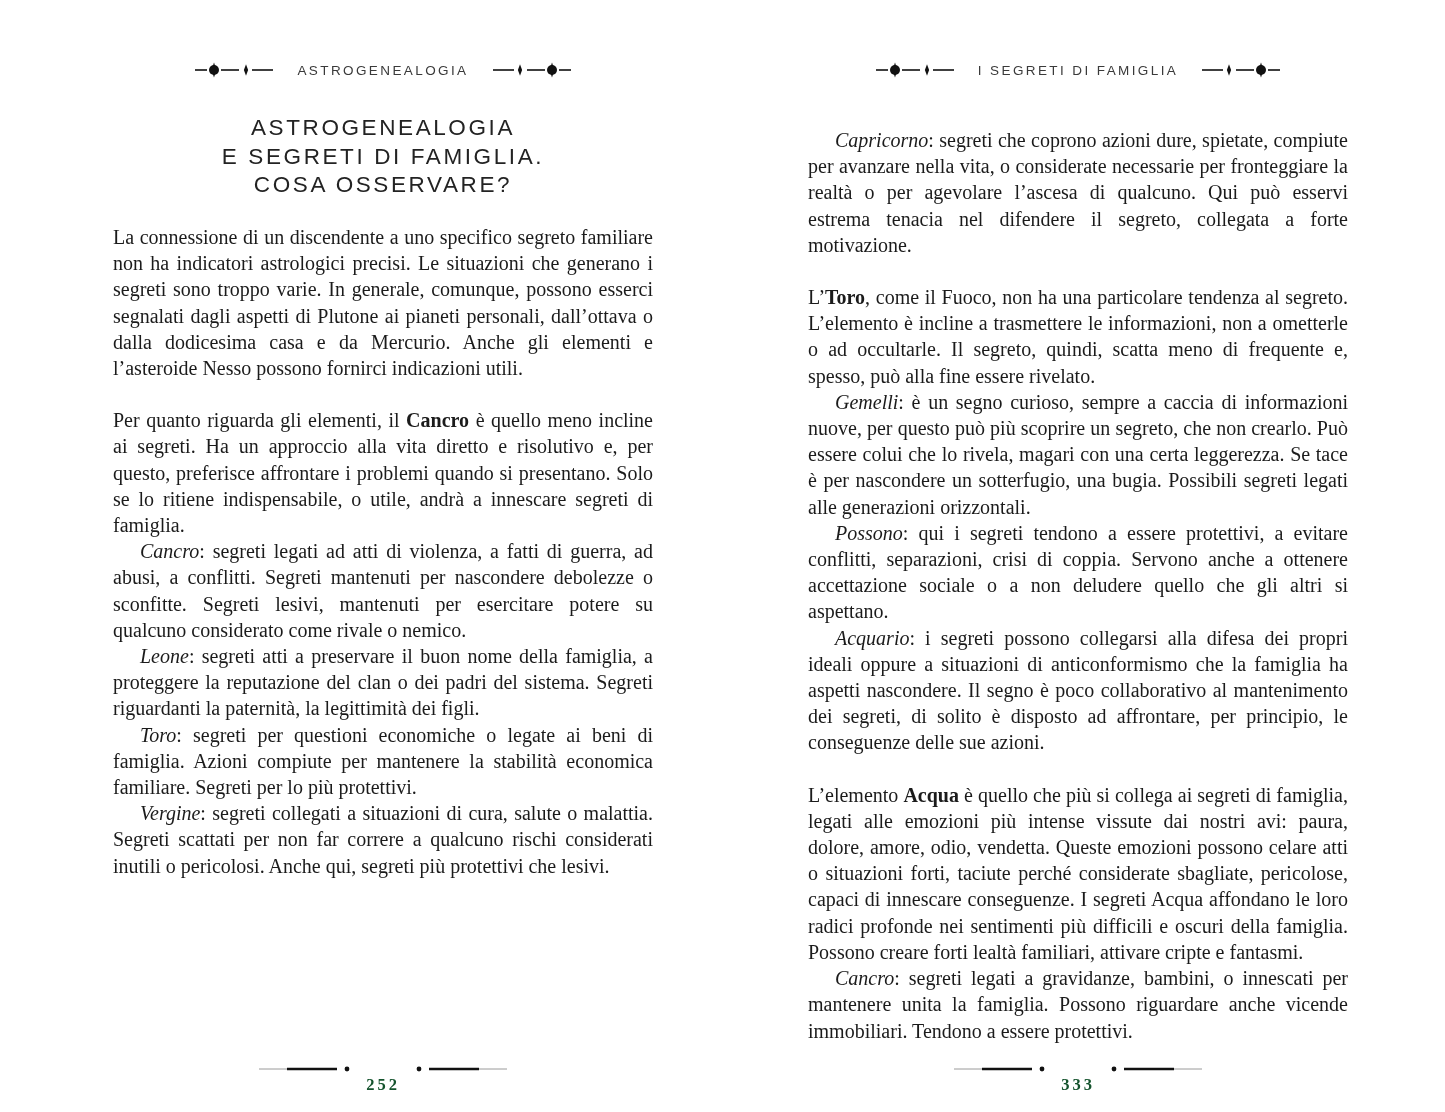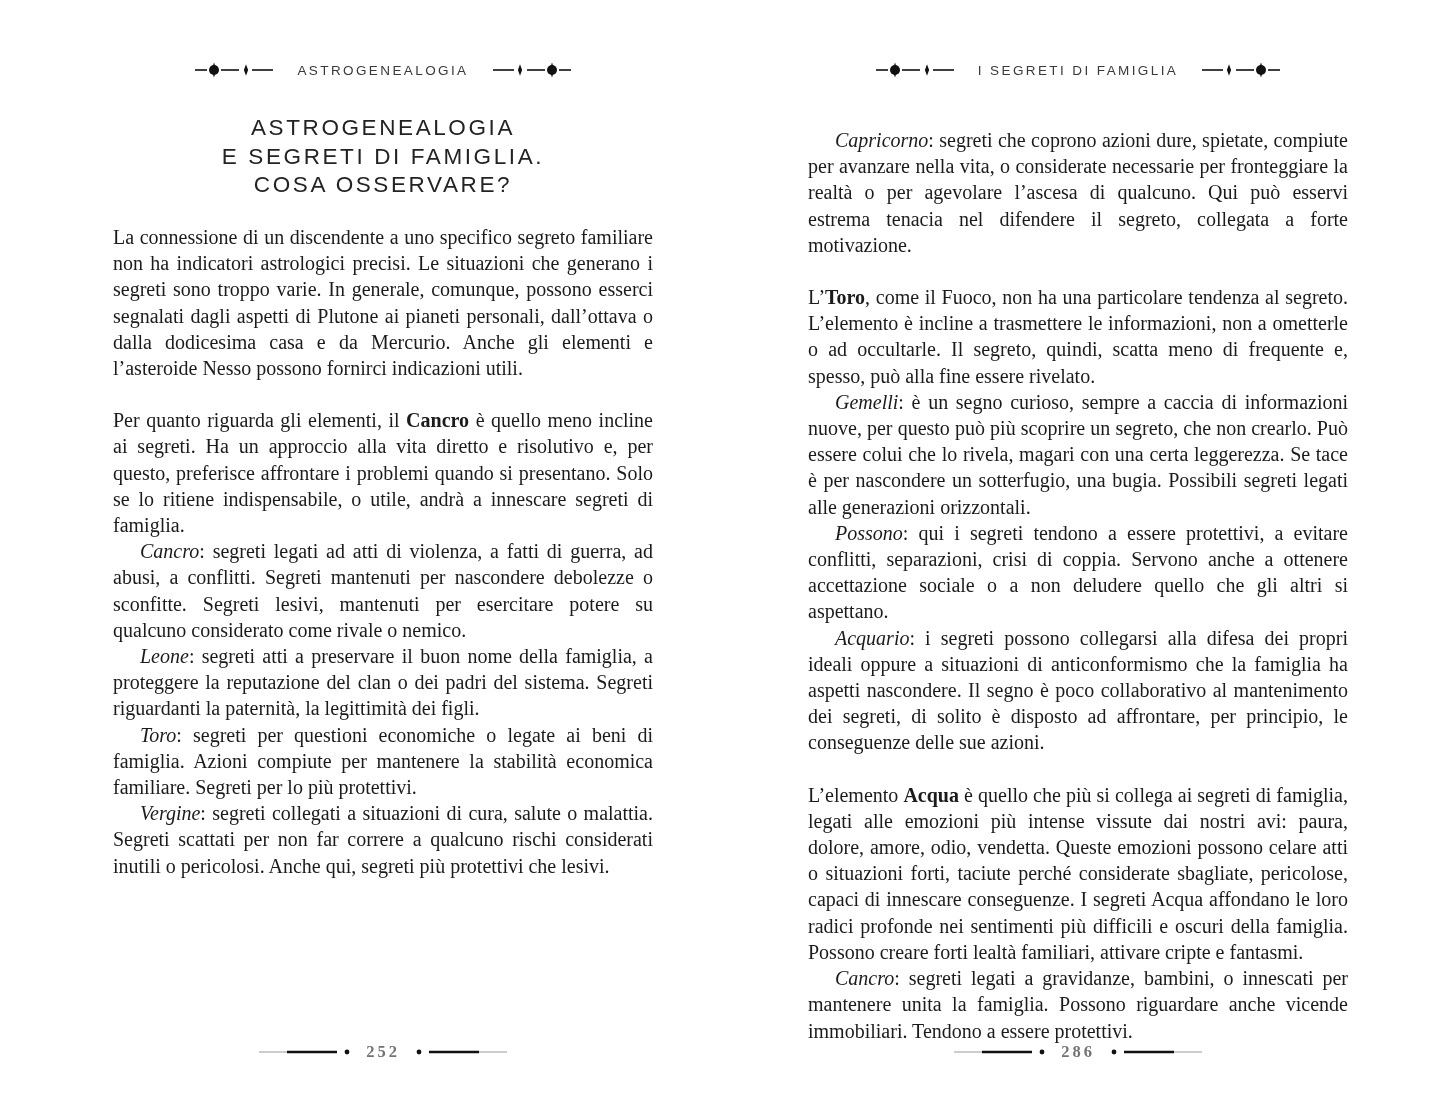--- a/index.html
+++ b/index.html
@@ -52,21 +52,21 @@
   .body-text p.space-before { margin-top: 26px; }
   .body-text .it { font-style: italic; }
   .body-text .bd { font-weight: bold; }
 
   .page-footer {
     position: absolute; top: 1042px; left: 0; right: 0;
     display: flex; align-items: center; justify-content: center; gap: 13px;
   }
   .page-num {
     font-family: "Liberation Serif", "DejaVu Serif", serif;
-    font-weight: bold; font-size: 16.5px; letter-spacing: 3px; color: #737373;
+    font-weight: bold; font-size: 16.5px; letter-spacing: 3px; color: #14532d; margin-top: 33px;
   }
   .rule.mirror { transform: scaleX(-1); }
 </style>
 </head>
 <body>
 
 <div class="spread">
 
   <section class="page left">
     <header class="running-header">
@@ -149,21 +149,21 @@
         <p class="space-before"><span>L’elemento </span><span class="bd">Acqua</span><span> è quello che più si collega ai segreti di famiglia, legati alle emozioni più intense vissute dai nostri avi: paura, dolore, amore, odio, vendetta. Queste emozioni possono celare atti o situazioni forti, taciute perché considerate sbagliate, pericolose, capaci di innescare conseguenze. I segreti Acqua affondano le loro radici profonde nei sentimenti più difficili e oscuri della famiglia. Possono creare forti lealtà familiari, attivare cripte e fantasmi.</span></p>
         <p class="indent "><span class="it">Cancro</span><span>: segreti legati a gravidanze, bambini, o innescati per mantenere unita la famiglia. Possono riguardare anche vicende immobiliari. Tendono a essere protettivi.</span></p>
       </div>
 
     <footer class="page-footer">
       <svg class="rule" width="96" height="10" viewBox="0 0 96 10">
         <line x1="2" y1="5" x2="62" y2="5" stroke="#9a9a9a" stroke-width="1"></line>
         <line x1="30" y1="5" x2="80" y2="5" stroke="#111" stroke-width="2.6"></line>
         <circle cx="90" cy="5" r="2.4" fill="#111"></circle>
       </svg>
-      <span class="page-num">286</span>
+      <span class="page-num">333</span>
       <svg class="rule mirror" width="96" height="10" viewBox="0 0 96 10">
         <line x1="2" y1="5" x2="62" y2="5" stroke="#9a9a9a" stroke-width="1"></line>
         <line x1="30" y1="5" x2="80" y2="5" stroke="#111" stroke-width="2.6"></line>
         <circle cx="90" cy="5" r="2.4" fill="#111"></circle>
       </svg>
     </footer>
   </section>
 
 </div>
 

